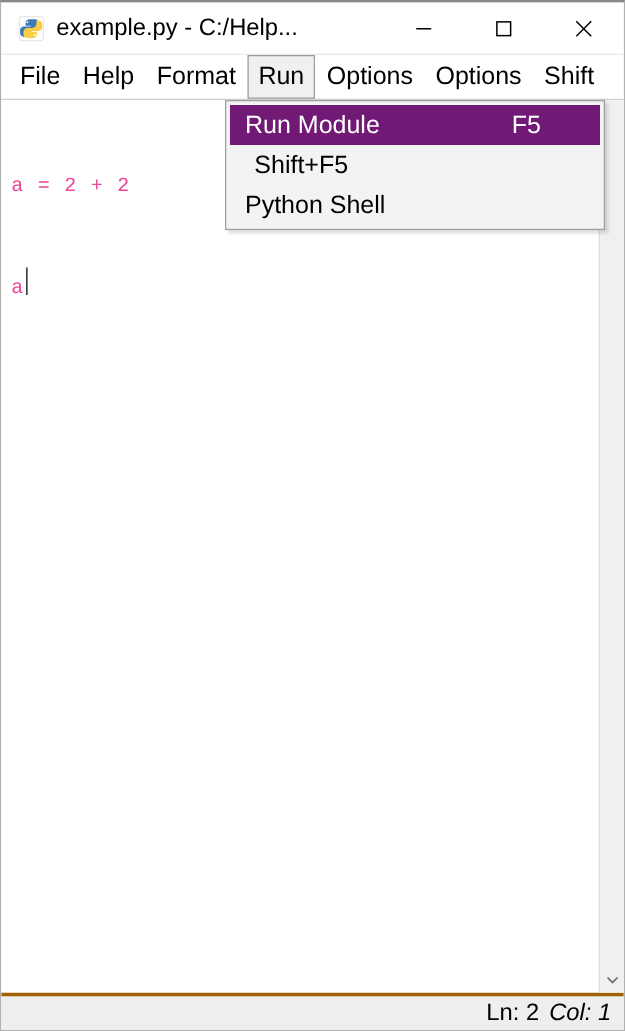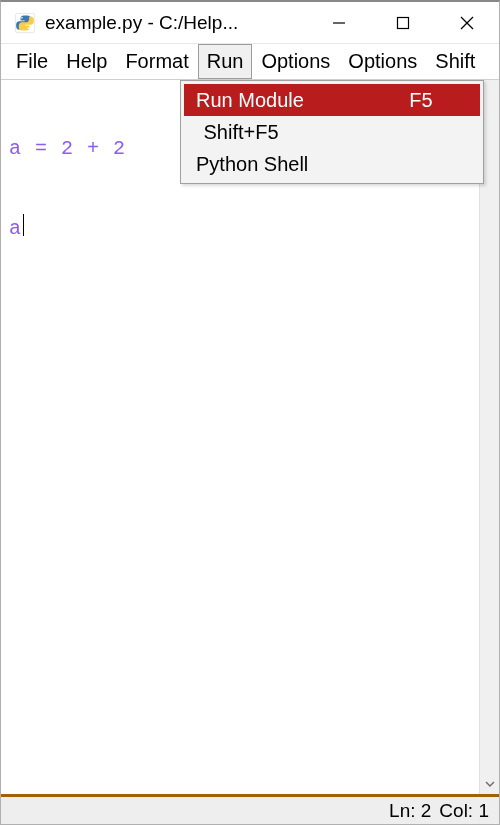--- a/index.html
+++ b/index.html
@@ -15,38 +15,38 @@
     .win-btn { width: 64px; display: flex; align-items: center; justify-content: center; cursor: default; }
     .win-btn svg { stroke: #000; stroke-width: 1.2; fill: none; }
 
     
     .menubar { height: 36px; display: flex; align-items: stretch; border-bottom: 1px solid #d0d0d0; background: #ffffff; padding: 0 6px; font-size: 20px; }
     .menu-item { display: flex; align-items: center; padding: 0 9px; cursor: default; color: #000; }
     .menu-item.open { background: #f0f0f0; border: 1px solid #9c9c9c; padding: 0 8px; }
 
     
     .editor-wrap { flex: 1; position: relative; display: flex; background: #ffffff; }
-    .editor { flex: 1; padding: 4px 8px 4px 8px; font-family: "Consolas", "Courier New", monospace; font-size: 20px; line-height: 26px; color: #8b5cf6; white-space: pre; position: relative; letter-spacing: 1px; }
+    .editor { flex: 1; padding: 4px 8px 4px 8px; font-family: "Consolas", "Courier New", monospace; font-size: 16px; line-height: 26px; color: #ec4899; white-space: pre; position: relative; letter-spacing: 1px; }
     .cursor { display: inline-block; width: 1px; height: 22px; background: #000; vertical-align: -2px; margin-left: 1px; }
 
     
     .vscroll { width: 20px; background: #f0f0f0; border-left: 1px solid #e0e0e0; display: flex; flex-direction: column; }
     .vscroll .track { flex: 1; }
     .vscroll .arrow-down { height: 20px; display: flex; align-items: center; justify-content: center; color: #5a5a5a; }
 
     
     .dropdown { position: absolute; top: 0; left: 179px; background: #f3f3f3; border: 1px solid #a0a0a0; box-shadow: 2px 2px 3px rgba(0,0,0,0.15); z-index: 10; padding: 3px 3px; }
     .dd-row { display: flex; align-items: center; height: 32px; padding: 0 14px 0 12px; font-size: 20px; color: #000; cursor: default; min-width: 296px; }
-    .dd-row.highlight { background: #b91c1c; color: #ffffff; }
+    .dd-row.highlight { background: #701a75; color: #ffffff; }
     .dd-label { flex: 1; padding-right: 26px; }
     .dd-shortcut { text-align: center; min-width: 90px; }
 
     
     .statusbar { height: 30px; background: #eeeeee; border-top: 3px solid #a16207; display: flex; align-items: center; justify-content: flex-end; padding: 0 10px; font-size: 19px; color: #000; }
-    .statusbar span + span { margin-left: 8px; }
+    .statusbar span + span { margin-left: 8px; font-style: italic; }
   </style>
 </head>
 <body>
 
 <div class="titlebar">
   <div class="icon-slot">
     <svg width="22" height="22" viewBox="0 0 64 64">
       <rect x="4" y="4" width="56" height="56" rx="6" fill="#fff" stroke="#b8b8b8"></rect>
       <path d="M31 10c-10 0-12 4-12 9v6h12v2H15c-5 0-9 3-9 12s4 12 9 12h5v-7c0-6 4-10 10-10h11c5 0 9-4 9-9v-6c0-5-3-9-12-9h-7z" fill="#3b78b5"></path>
       <circle cx="23" cy="17" r="2.4" fill="#fff"></circle>

